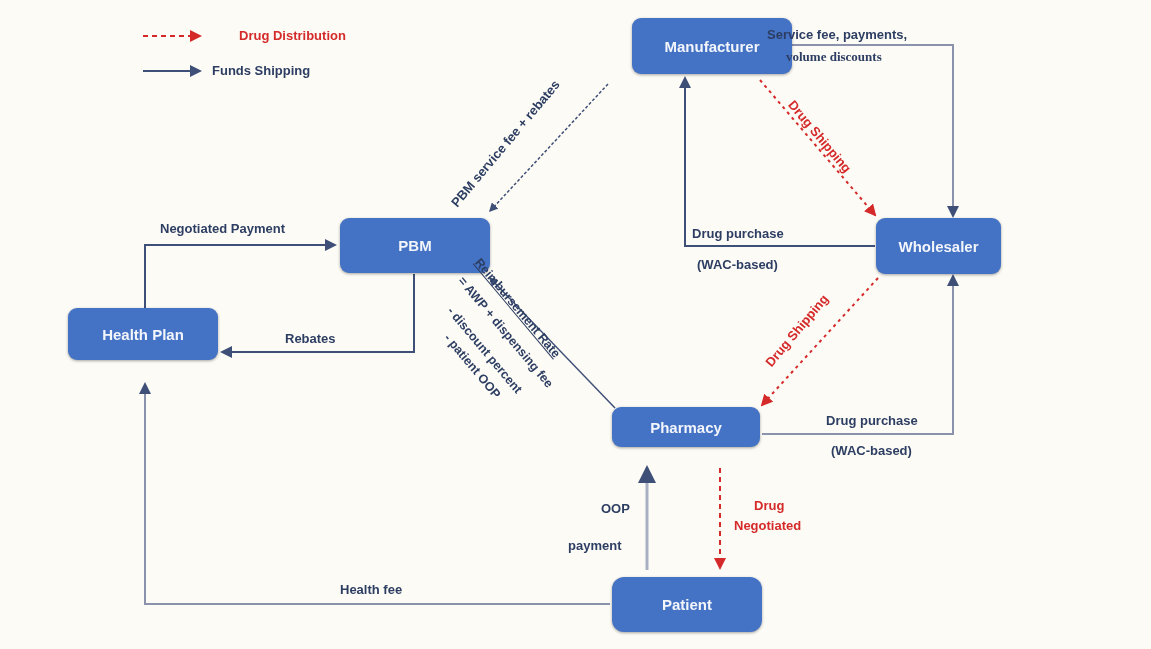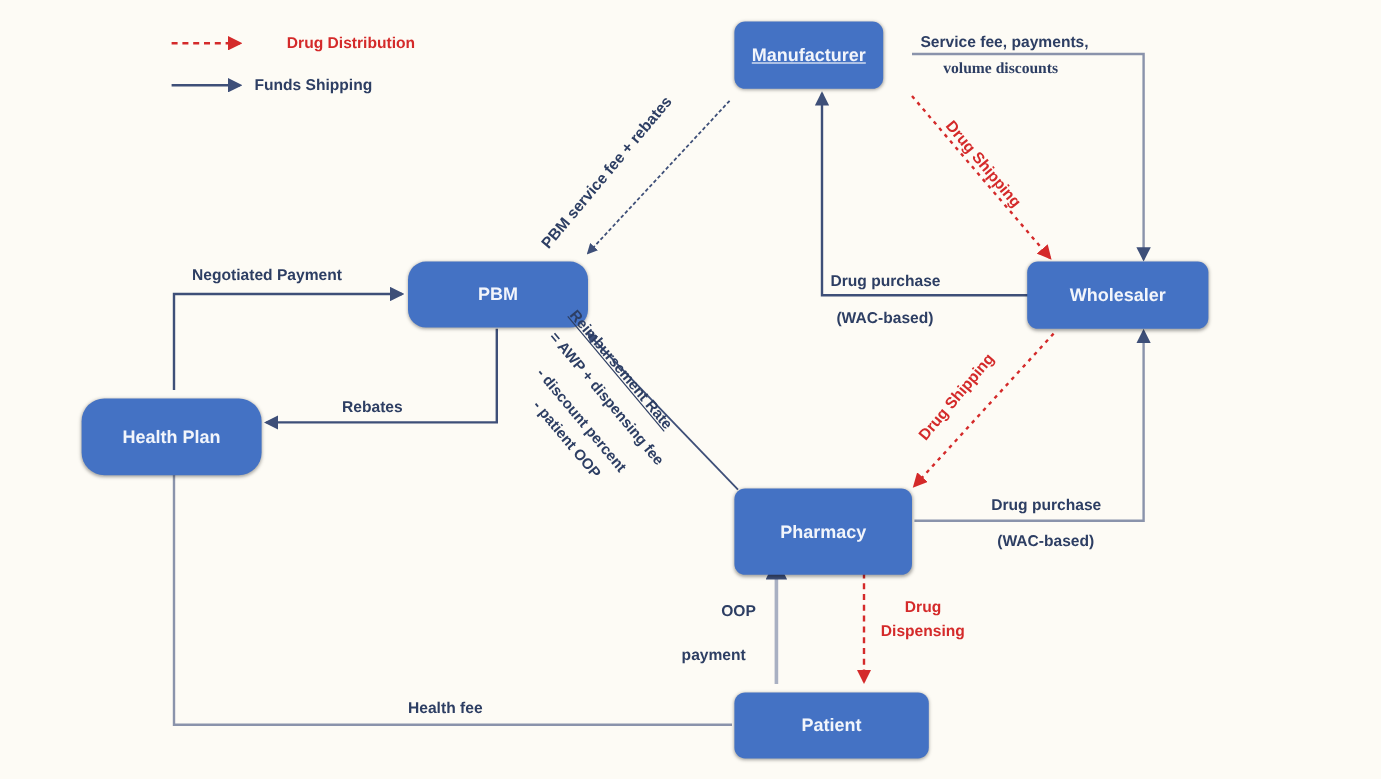--- a/index.html
+++ b/index.html
@@ -48,26 +48,26 @@
   <line x1="647" y1="570" x2="647" y2="468" stroke="#a9b0c2" stroke-width="3" marker-end="url(#ab)"></line>
 
   <line x1="720" y1="468" x2="720" y2="568" stroke="#d42a2a" stroke-width="2" stroke-dasharray="5,4" marker-end="url(#ar)"></line>
 
   <polyline points="610,604 145,604 145,384" fill="none" stroke="#8a93ab" stroke-width="2" marker-end="url(#ab)"></polyline>
 </svg>
 
 <div class="lbl red" style="left:212px;top:27px;padding-left:27px;">Drug Distribution</div>
 <div class="lbl" style="left:212px;top:62px;">Funds Shipping</div>
 
-<div class="node" style="left:612px;top:18px;width:124px;height:56px;text-decoration:underline;">Manufacturer</div>
-<div class="node" style="left:340px;top:218px;width:150px;height:55px;border-radius:15px;">PBM</div>
-<div class="node" style="left:856px;top:218px;width:151px;height:56px;">Wholesaler</div>
-<div class="node" style="left:68px;top:332px;width:150px;height:64px;border-radius:19px;">Health Plan</div>
-<div class="node" style="left:612px;top:407px;width:148px;height:72px;">Pharmacy</div>
-<div class="node" style="left:612px;top:577px;width:162px;height:55px;">Patient</div>
+<div class="node" style="left:632px;top:18px;width:160px;height:56px;">Manufacturer</div>
+<div class="node" style="left:340px;top:218px;width:150px;height:55px;">PBM</div>
+<div class="node" style="left:876px;top:218px;width:125px;height:56px;">Wholesaler</div>
+<div class="node" style="left:68px;top:308px;width:150px;height:52px;">Health Plan</div>
+<div class="node" style="left:612px;top:407px;width:148px;height:40px;">Pharmacy</div>
+<div class="node" style="left:612px;top:577px;width:150px;height:55px;border-radius:12px;">Patient</div>
 
 <div class="lbl" style="left:767px;top:26px;">Service fee, payments,</div>
 <div class="lbl" style="left:786px;top:48px;font-family:Liberation Serif, serif;">volume discounts</div>
 
 <div class="lbl rot" style="left:425px;top:135px;transform:rotate(-50deg);">PBM service fee + rebates</div>
 
 <div class="lbl red rot" style="left:775px;top:128px;transform:rotate(50deg);">Drug Shipping</div>
 
 <div class="lbl" style="left:692px;top:225px;">Drug purchase</div>
 <div class="lbl" style="left:697px;top:256px;">(WAC-based)</div>
@@ -84,15 +84,15 @@
 
 <div class="lbl red rot" style="left:752px;top:322px;transform:rotate(-50deg);">Drug Shipping</div>
 
 <div class="lbl" style="left:826px;top:412px;">Drug purchase</div>
 <div class="lbl" style="left:831px;top:442px;">(WAC-based)</div>
 
 <div class="lbl" style="left:601px;top:500px;">OOP</div>
 <div class="lbl" style="left:568px;top:521px;margin-top:16px;">payment</div>
 
 <div class="lbl red" style="left:734px;top:497px;padding-left:20px;">Drug</div>
-<div class="lbl red" style="left:734px;top:517px;">Dispensing</div>
+<div class="lbl red" style="left:734px;top:517px;">Negotiated</div>
 
 <div class="lbl" style="left:340px;top:581px;">Health fee</div>
 
 </body></html>

